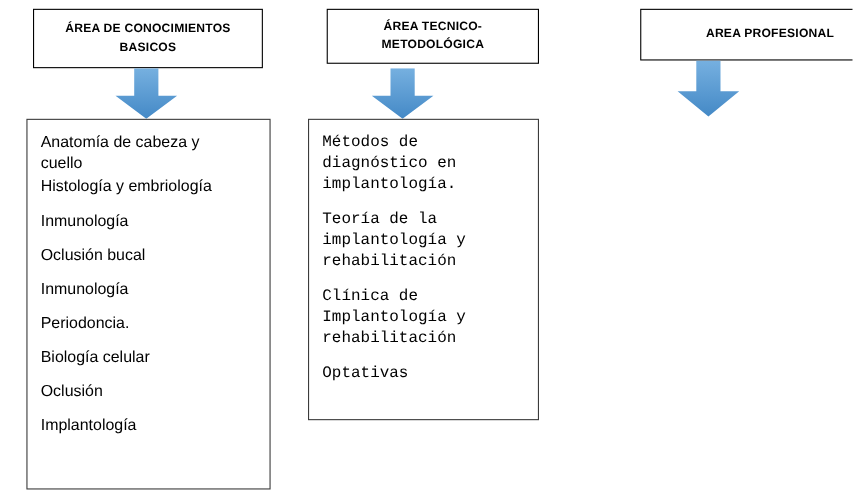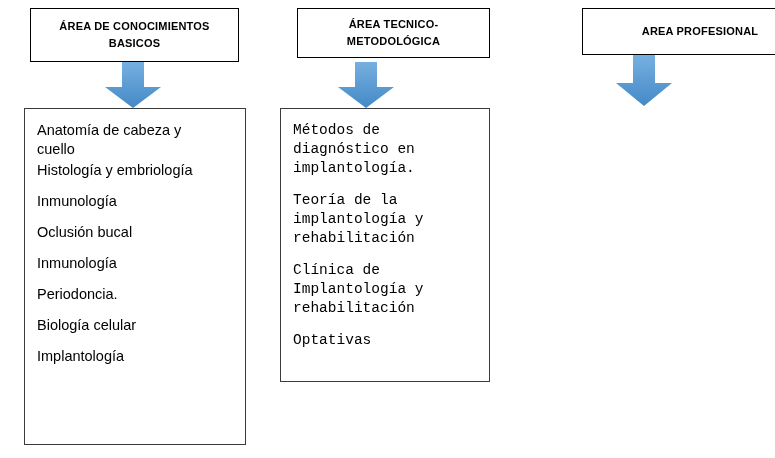--- a/index.html
+++ b/index.html
@@ -104,20 +104,21 @@
 
   <div class="list-box" id="list-box-basicas">
     <div class="list-item">Anatomía de cabeza y
 cuello</div>
     <div class="list-item">Histología y embriología</div>
     <div class="list-item">Inmunología</div>
     <div class="list-item">Oclusión bucal</div>
     <div class="list-item">Inmunología</div>
     <div class="list-item">Periodoncia.</div>
     <div class="list-item">Biología celular</div>
+    <div class="list-item">Oclusión</div>
     <div class="list-item">Implantología</div>
   </div>
 
   <div class="header-box" id="header-box-tecnico">
     <div class="header-text">ÁREA  TECNICO-
 METODOLÓGICA</div>
   </div>
 
   <div class="arrow" id="arrow-tecnico">
     <svg width="58" height="47" viewBox="0 0 58 47" xmlns="http://www.w3.org/2000/svg">

